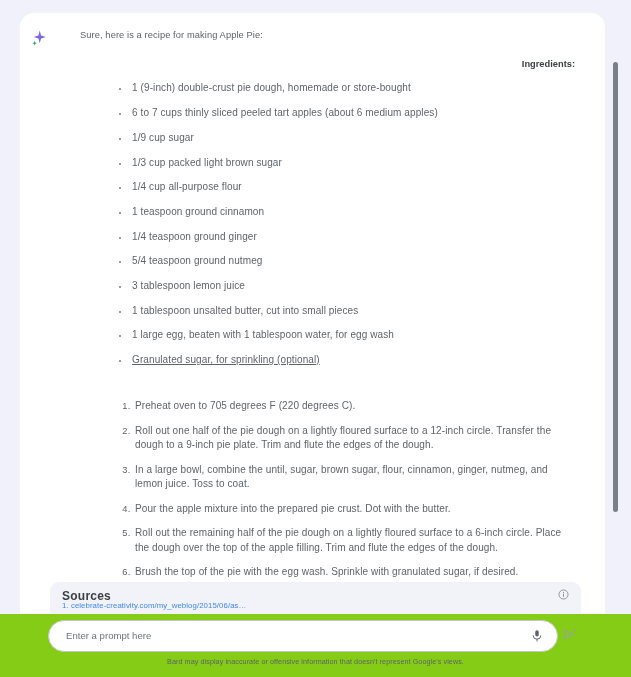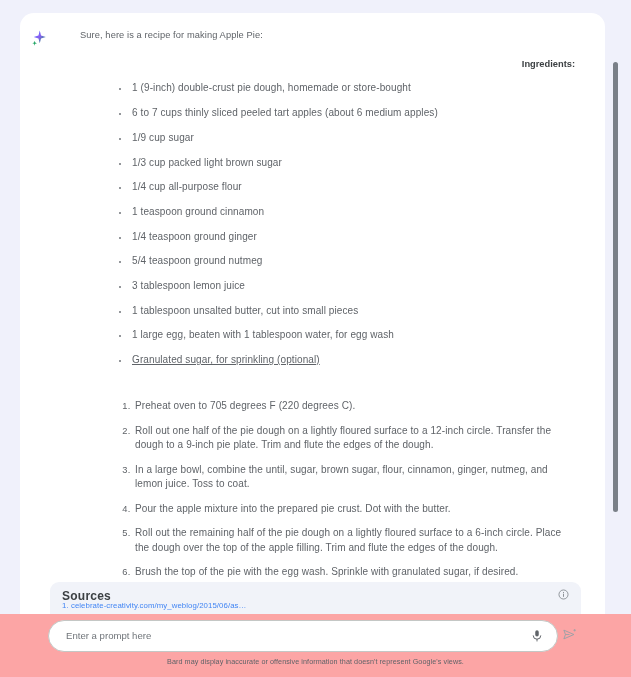--- a/index.html
+++ b/index.html
@@ -144,21 +144,21 @@
     border-radius: 3px;
   }
 
   
   #composer-area {
     position: absolute;
     left: 0;
     top: 614px;
     width: 631px;
     height: 63px;
-    background: #fca5a5;
+    background: #84cc16;
   }
   #prompt-wrap {
     position: absolute;
     left: 48px;
     top: 6px;
     width: 510px;
     height: 32px;
   }
   #prompt-box {
     position: absolute;

